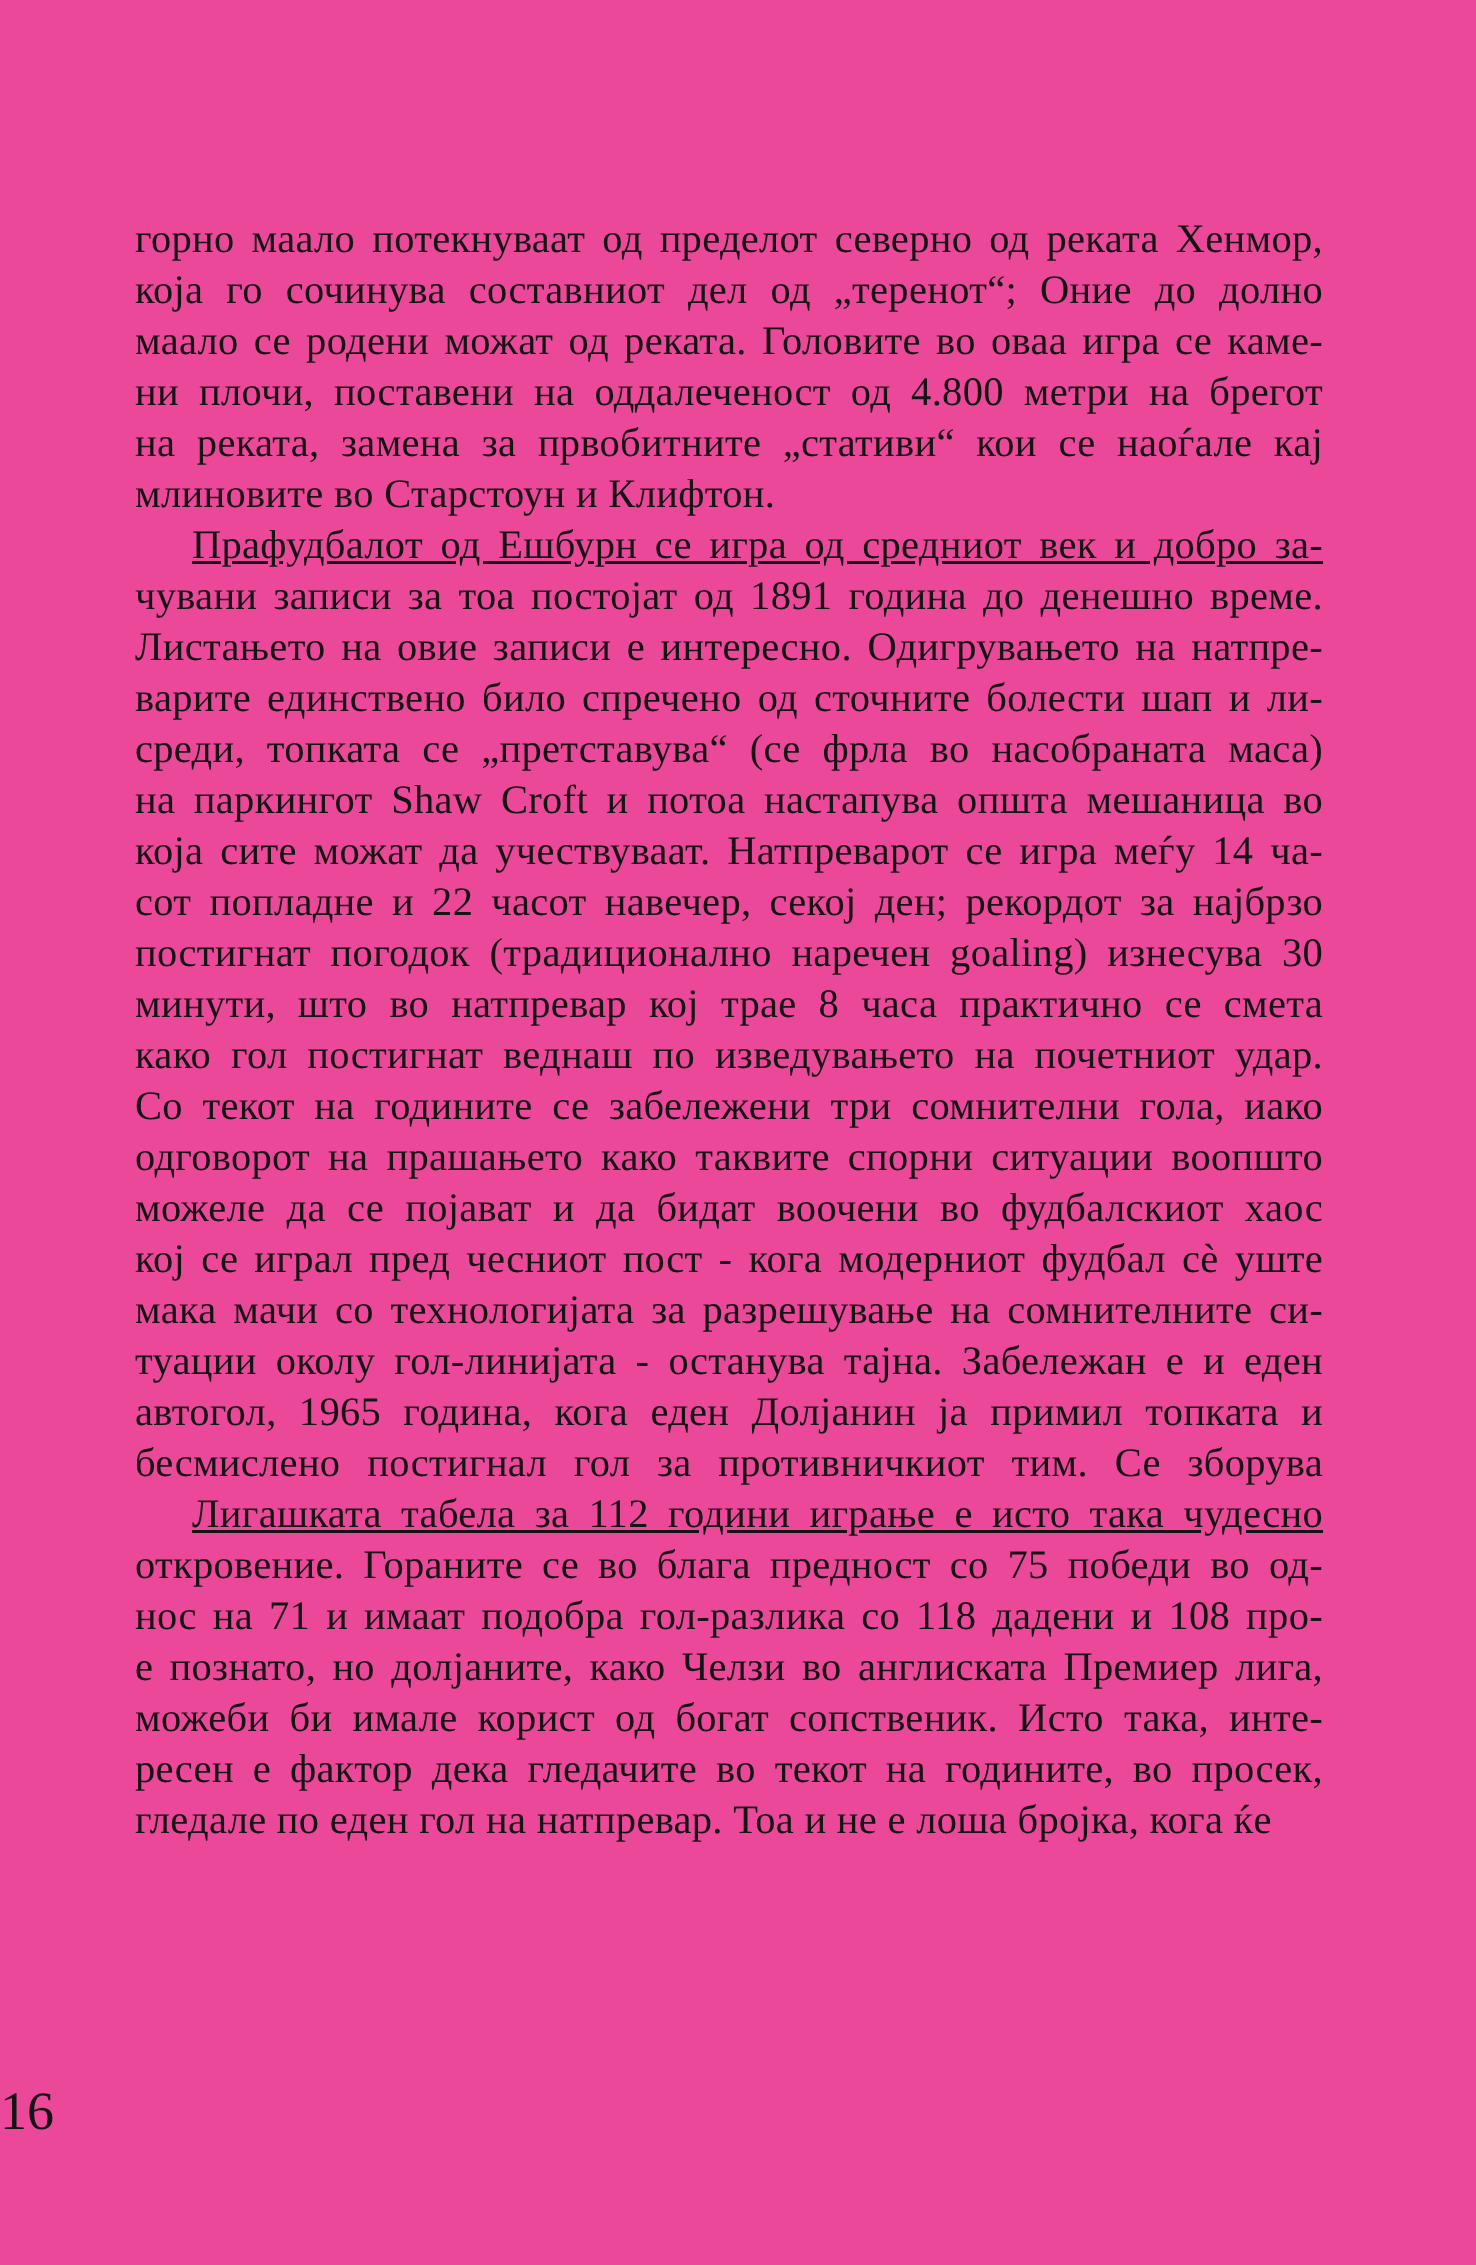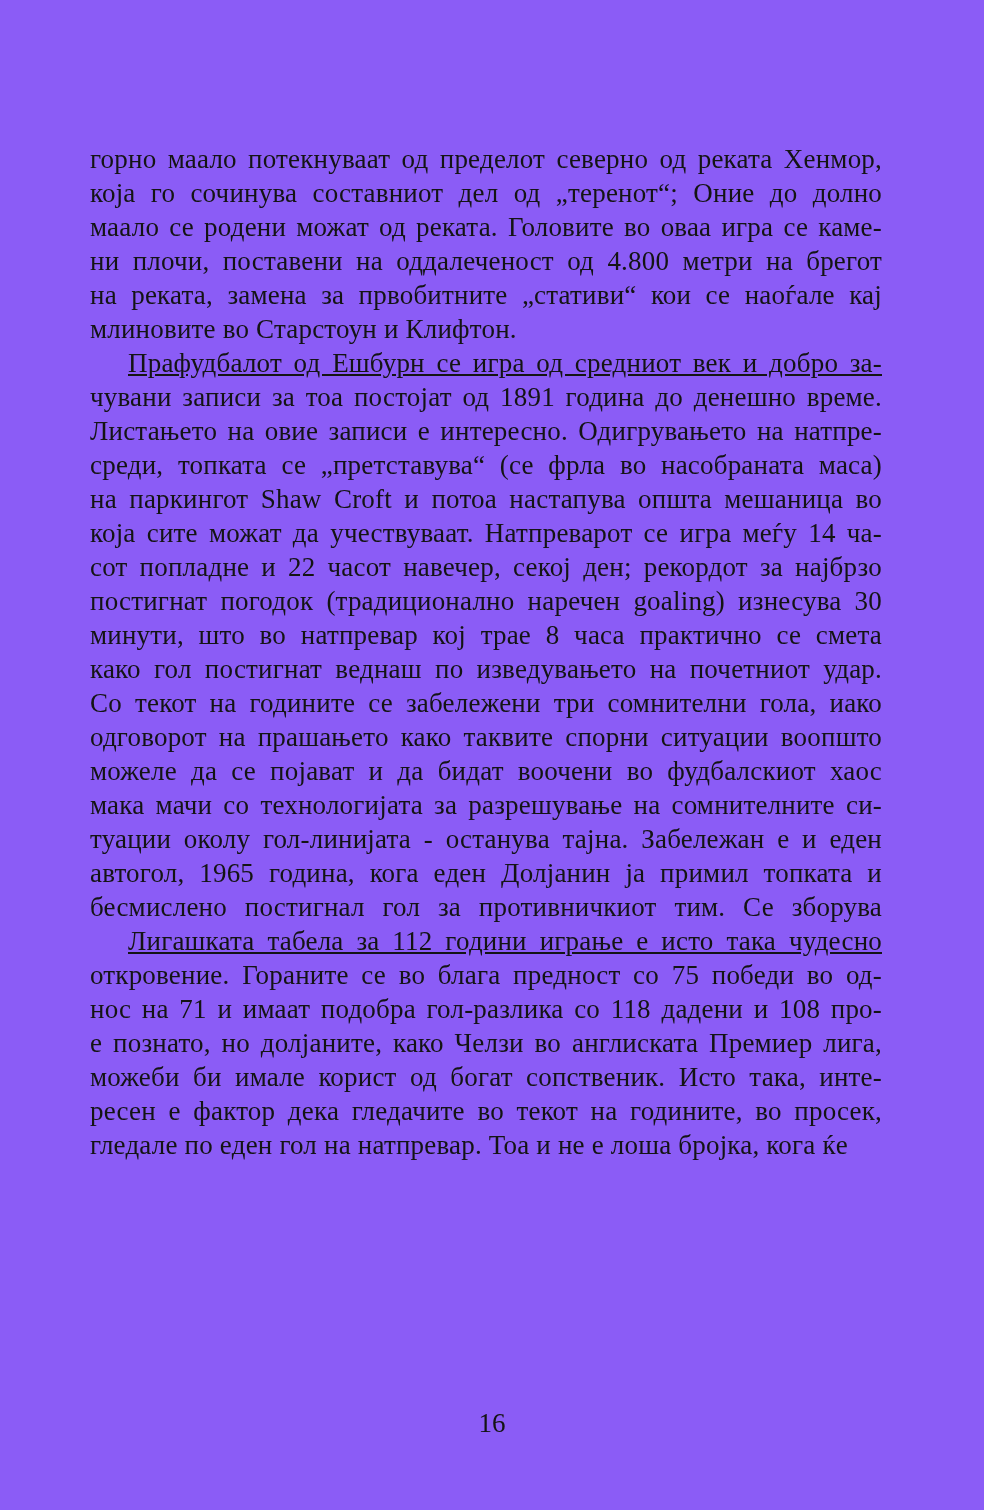--- a/index.html
+++ b/index.html
@@ -4,21 +4,21 @@
 <style>
   html, body {
     margin: 0;
     padding: 0;
     background: #ffffff;
   }
   .page {
     position: relative;
     width: 984px;
     height: 1510px;
-    background: #8b5cf6;
+    background: #ec4899;
     color: #141414;
     font-family: "Liberation Serif", "DejaVu Serif", serif;
     overflow: hidden;
   }
   .text-block {
     position: absolute;
     top: 142px;
     left: 90px;
     width: 792px;
     font-size: 27px;
@@ -41,53 +41,54 @@
   }
   .line.last {
     text-align: center;
     text-align-last: left;
   }
   .footer {
     position: absolute;
     top: 1390px;
     left: 0;
     width: 100%;
-    text-align: center;
-    font-size: 27px;
+    text-align: left;
+    font-size: 36px;
     line-height: 34px;
-    margin-top: 16px;
   }
 </style>
 </head>
 <body>
 
 <div class="page">
   <div class="text-block">
       <div class="paragraph">
         <div class="line">горно маало потекнуваат од пределот северно од реката Хенмор,</div>
         <div class="line">која го сочинува составниот дел од „теренот“; Оние до долно</div>
         <div class="line">маало се родени можат од реката. Головите во оваа игра се каме-</div>
         <div class="line">ни плочи, поставени на оддалеченост од 4.800 метри на брегот</div>
         <div class="line">на реката, замена за првобитните „стативи“ кои се наоѓале кај</div>
         <div class="line last">млиновите во Старстоун и Клифтон.</div>
       </div>
       <div class="paragraph">
         <div class="line indent">Прафудбалот од Ешбурн се игра од средниот век и добро за-</div>
         <div class="line">чувани записи за тоа постојат од 1891 година до денешно време.</div>
         <div class="line">Листањето на овие записи е интересно. Одигрувањето на натпре-</div>
+        <div class="line">варите единствено било спречено од сточните болести шап и ли-</div>
         <div class="line">среди, топката се „претставува“ (се фрла во насобраната маса)</div>
         <div class="line">на паркингот Shaw Croft и потоа настапува општа мешаница во</div>
         <div class="line">која сите можат да учествуваат. Натпреварот се игра меѓу 14 ча-</div>
         <div class="line">сот попладне и 22 часот навечер, секој ден; рекордот за најбрзо</div>
         <div class="line">постигнат погодок (традиционално наречен goaling) изнесува 30</div>
         <div class="line">минути, што во натпревар кој трае 8 часа практично се смета</div>
         <div class="line">како гол постигнат веднаш по изведувањето на почетниот удар.</div>
         <div class="line">Со текот на годините се забележени три сомнителни гола, иако</div>
         <div class="line">одговорот на прашањето како таквите спорни ситуации воопшто</div>
         <div class="line">можеле да се појават и да бидат воочени во фудбалскиот хаос</div>
+        <div class="line">кој се играл пред чесниот пост - кога модерниот фудбал сè уште</div>
         <div class="line">мака мачи со технологијата за разрешување на сомнителните си-</div>
         <div class="line">туации околу гол-линијата - останува тајна. Забележан е и еден</div>
         <div class="line">автогол, 1965 година, кога еден Долјанин ја примил топката и</div>
         <div class="line">бесмислено постигнал гол за противничкиот тим. Се зборува</div>
       </div>
       <div class="paragraph">
         <div class="line indent">Лигашката табела за 112 години играње е исто така чудесно</div>
         <div class="line">откровение. Гораните се во блага предност со 75 победи во од-</div>
         <div class="line">нос на 71 и имаат подобра гол-разлика со 118 дадени и 108 про-</div>
         <div class="line">е познато, но долјаните, како Челзи во англиската Премиер лига,</div>

